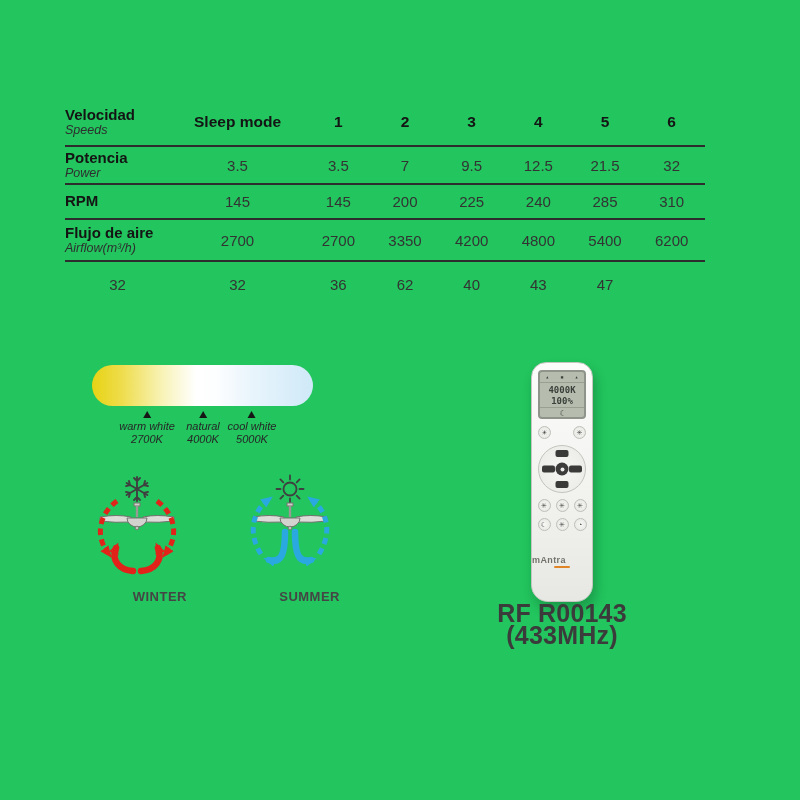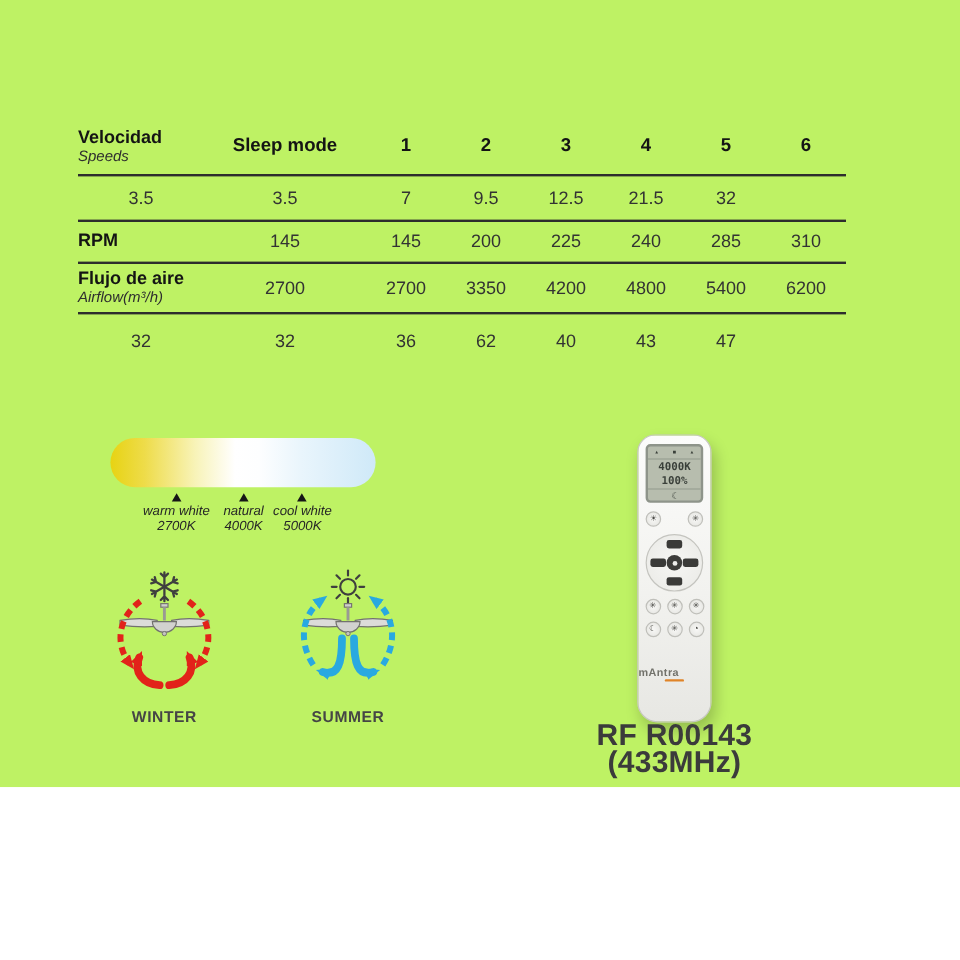--- a/index.html
+++ b/index.html
@@ -1,16 +1,16 @@
 <!DOCTYPE html>
 <html><head>
 <meta charset="utf-8">
 <style>
   html,body{margin:0;padding:0;background:#fff;}
-  .canvas{position:relative;width:800px;height:656px;background:#bef264;overflow:hidden;
+  .canvas{position:relative;width:800px;height:800px;background:#22c55e;overflow:hidden;
           font-family:"Liberation Sans",sans-serif;color:#222;}
 
   
   .spec-table{position:absolute;left:65px;top:99px;width:640px;}
   .t-row{display:grid;grid-template-columns:105px 135px repeat(6,1fr);align-items:center;}
   .t-row.sep{border-bottom:2.5px solid #2d2d2d;}
   .r0{height:46px;} .r1{height:36px;} .r2{height:33px;} .r3{height:40px;} .r4{height:44px;}
   .t-label{line-height:1.12;}
   .t-title{font-weight:700;font-size:15px;color:#141414;}
   .t-sub{font-size:12.5px;color:#2e2e2e;font-style:italic;}
@@ -24,21 +24,21 @@
                #fdfeff 56%,#e9f5fc 72%,#cfe9f8 100%);}
   .temp-marker{position:absolute;top:411px;transform:translateX(-50%);text-align:center;
     font-size:11px;line-height:13px;color:#262626;font-style:italic;}
   .tri{width:0;height:0;border-left:4.5px solid transparent;border-right:4.5px solid transparent;
     border-bottom:7px solid #161616;margin:0 auto 2px;}
 
   
   .mode{position:absolute;width:100px;text-align:center;}
   .mode-winter{left:87px;top:474px;}
   .mode-summer{left:240px;top:474px;}
-  .mode-label{margin-top:5px;font-size:13px;font-weight:700;letter-spacing:.5px;color:#454545;}
+  .mode-label{margin-top:5px;font-size:13px;font-weight:700;letter-spacing:.5px;color:#454545;text-align:right;}
 
   
   .remote{position:absolute;left:529px;top:362px;width:66px;}
   .remote-body{width:62px;height:240px;margin:0 auto;border-radius:15px 15px 17px 17px;
     background:linear-gradient(180deg,#fcfcfb 0%,#f2f2ef 55%,#e7e7e3 100%);
     border:1px solid #c6c6c1;box-shadow:3px 7px 12px rgba(0,0,0,.22);box-sizing:border-box;}
   .lcd{width:48px;height:49px;margin:7px auto 0;background:#b7bdae;border:2px solid #8e948a;
     border-radius:4px;box-sizing:border-box;overflow:hidden;
     font-family:"DejaVu Sans Mono",monospace;color:#3a403a;}
   .lcd-top{height:10px;border-bottom:1px solid #99a092;display:flex;justify-content:space-around;
@@ -82,20 +82,24 @@
       <div class="t-cell">Sleep mode</div>
       <div class="t-cell">1</div>
       <div class="t-cell">2</div>
       <div class="t-cell">3</div>
       <div class="t-cell">4</div>
       <div class="t-cell">5</div>
       <div class="t-cell">6</div>
     </div>
 
     <div class="t-row r1 sep">
+      <div class="t-label">
+        <div class="t-title">Potencia</div>
+        <div class="t-sub">Power</div>
+      </div>
       <div class="t-cell">3.5</div>
       <div class="t-cell">3.5</div>
       <div class="t-cell">7</div>
       <div class="t-cell">9.5</div>
       <div class="t-cell">12.5</div>
       <div class="t-cell">21.5</div>
       <div class="t-cell">32</div>
     </div>
 
     <div class="t-row r2 sep">

